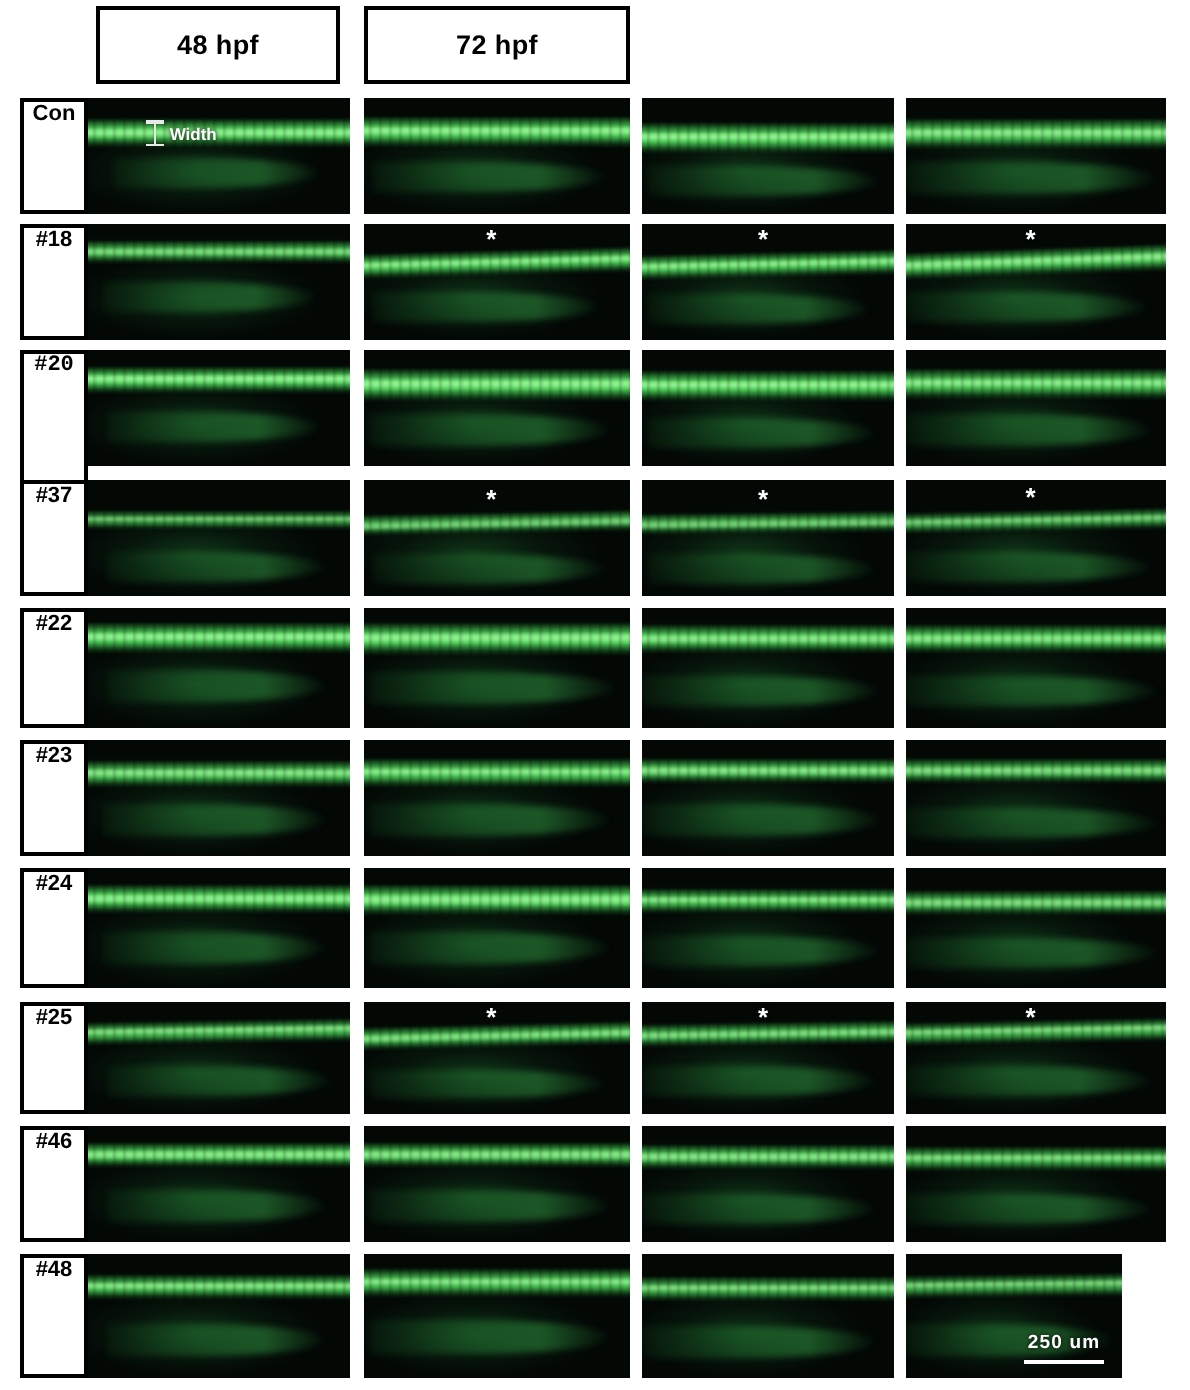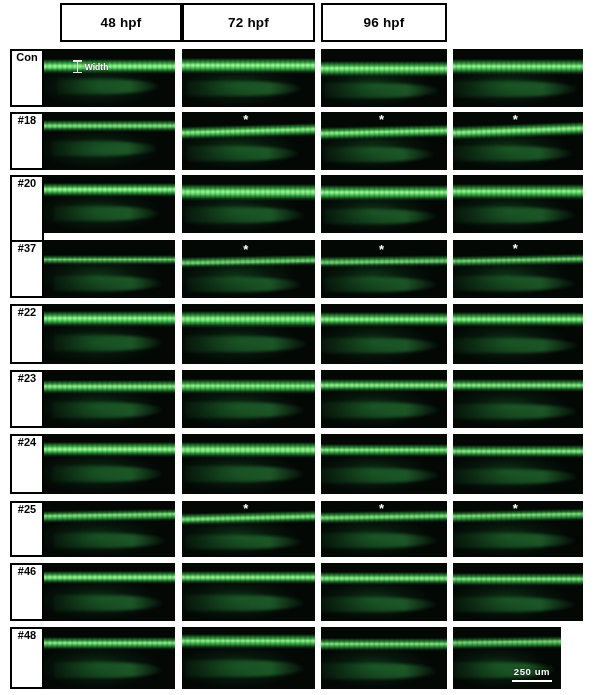--- a/index.html
+++ b/index.html
@@ -227,39 +227,36 @@
     height: 2.5px;
     background: #ffffff;
   }
 </style>
 </head>
 <body>
 
 <div id="figure">
 
   <div class="header-row" id="header-row">
-      <div class="col-header" style="left: 60px; width: 122px;">
+      <div class="col-header" style="left: 48px; width: 122px;">
         <span class="col-header-label">48 hpf</span>
       </div>
       <div class="col-header" style="left: 182px; width: 133px;">
         <span class="col-header-label">72 hpf</span>
-      </div>
-      <div class="col-header" style="left: 321px; width: 126px;">
-        <span class="col-header-label">96 hpf</span>
       </div>
     </div>
 
   <div id="row-labels">
       <div class="row-label-box" style="top: 49px; height: 58px; left: 10px; width: 34px;">
         <span class="row-label-text">Con</span>
       </div>
       <div class="row-label-box" style="top: 112px; height: 58px; left: 10px; width: 34px;">
         <span class="row-label-text">#18</span>
       </div>
-      <div class="row-label-box" style="top: 175px; height: 74px; left: 10px; width: 34px;">
+      <div class="row-label-box" style="top: 175px; height: 74px; left: 10px; width: 34px; font-family: Liberation Mono, monospace;">
         <span class="row-label-text">#20</span>
       </div>
       <div class="row-label-box" style="top: 240px; height: 58px; left: 10px; width: 34px;">
         <span class="row-label-text">#37</span>
       </div>
       <div class="row-label-box" style="top: 304px; height: 60px; left: 10px; width: 34px;">
         <span class="row-label-text">#22</span>
       </div>
       <div class="row-label-box" style="top: 370px; height: 58px; left: 10px; width: 34px;">
         <span class="row-label-text">#23</span>

